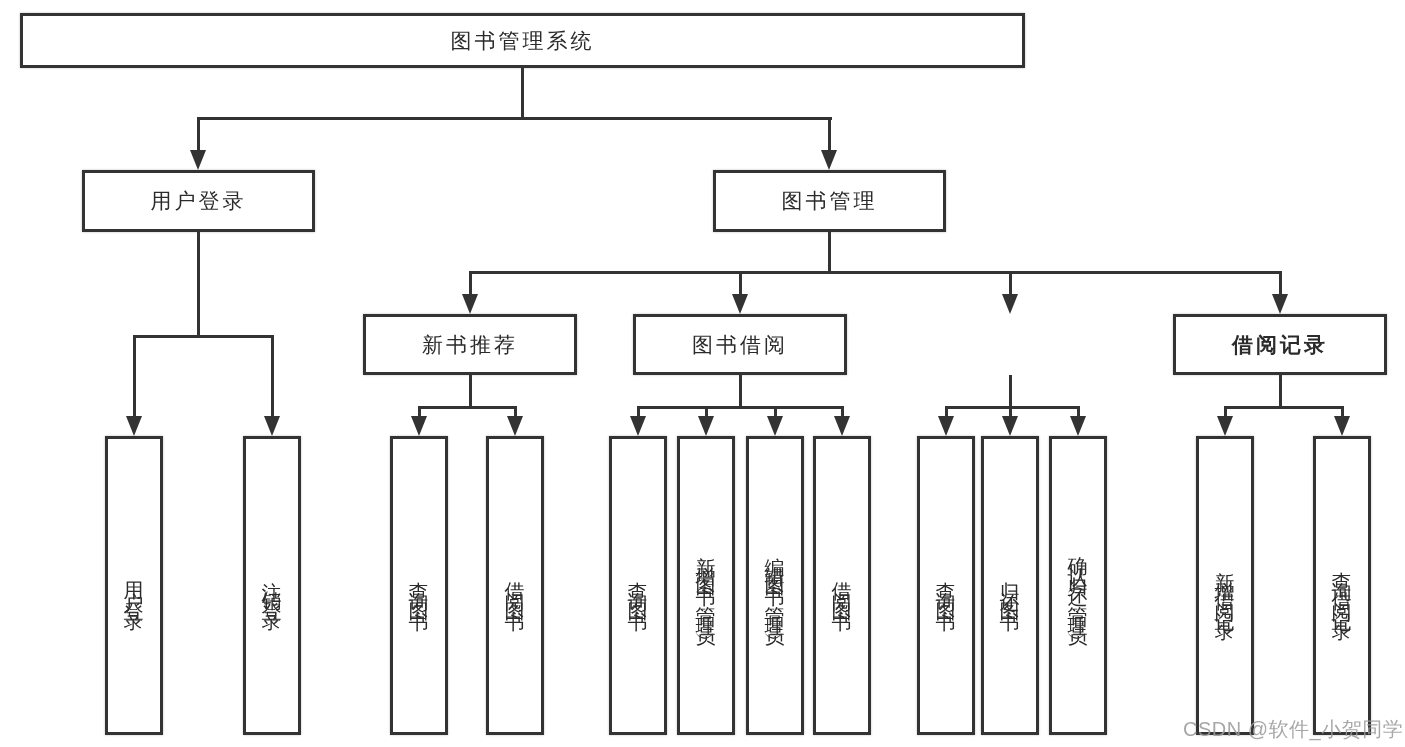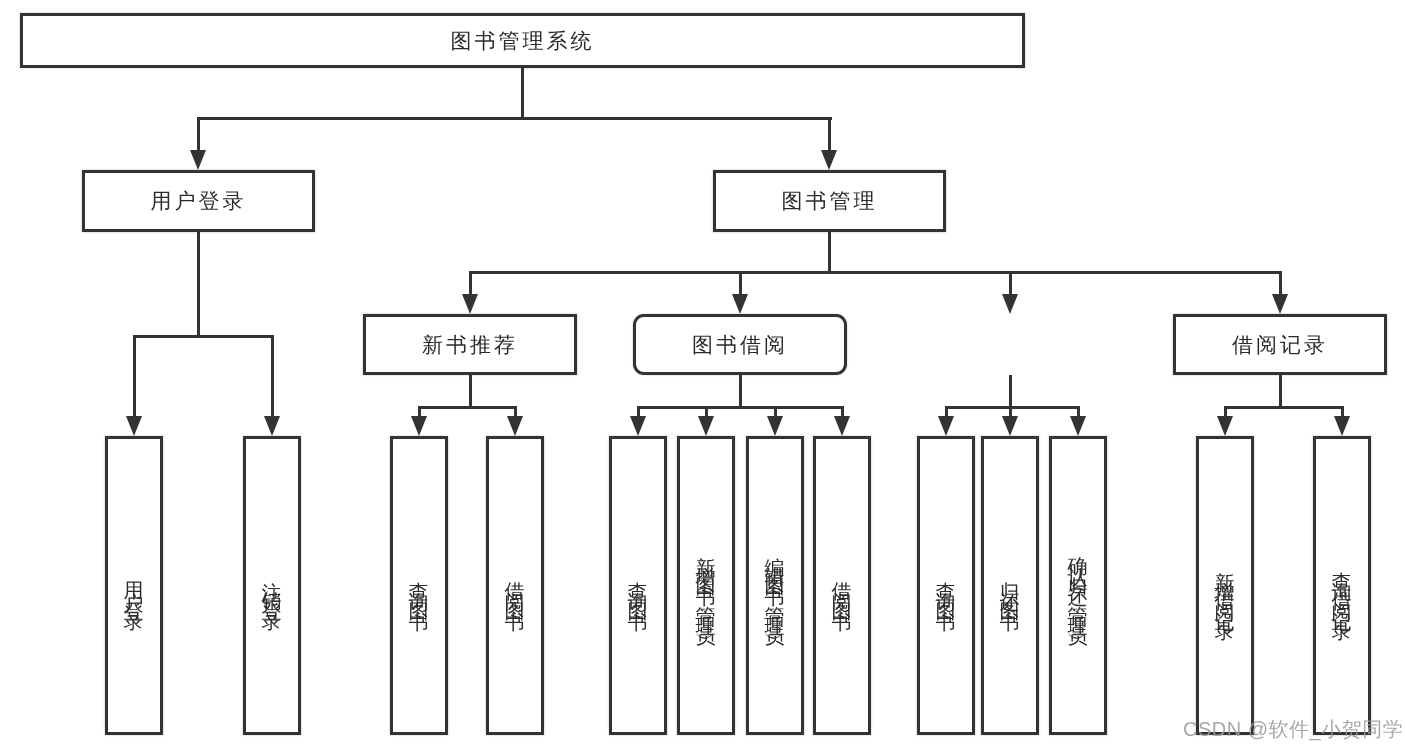--- a/index.html
+++ b/index.html
@@ -87,24 +87,24 @@
   <i class="ln" style="left:1009px;top:273px;width:3px;height:22px;"></i>
   <i class="ln" style="left:1279px;top:273px;width:3px;height:22px;"></i>
   <i class="ar" style="left:462px;top:294px;"></i>
   <i class="ar" style="left:732px;top:294px;"></i>
   <i class="ar" style="left:1002px;top:294px;"></i>
   <i class="ar" style="left:1272px;top:294px;"></i>
 
   <div class="hbox" style="left:363px;top:314px;width:214px;height:61px;">
     <span>新书推荐</span>
   </div>
-  <div class="hbox" style="left:633px;top:314px;width:214px;height:61px;border-radius:11px;">
+  <div class="hbox" style="left:633px;top:314px;width:214px;height:61px;">
     <span>图书借阅</span>
   </div>
-  <div class="hbox" style="left:1173px;top:314px;width:214px;height:61px;">
+  <div class="hbox" style="left:1173px;top:314px;width:214px;height:61px;font-weight:bold;">
     <span>借阅记录</span>
   </div>
 
   <i class="ln" style="left:469px;top:375px;width:3px;height:32px;"></i>
   <i class="ln" style="left:739px;top:375px;width:3px;height:32px;"></i>
   <i class="ln" style="left:1009px;top:375px;width:3px;height:32px;"></i>
   <i class="ln" style="left:1279px;top:375px;width:3px;height:32px;"></i>
 
   <i class="ln" style="left:418px;top:406px;width:99px;height:3px;"></i>
   <i class="ln" style="left:637px;top:406px;width:207px;height:3px;"></i>

